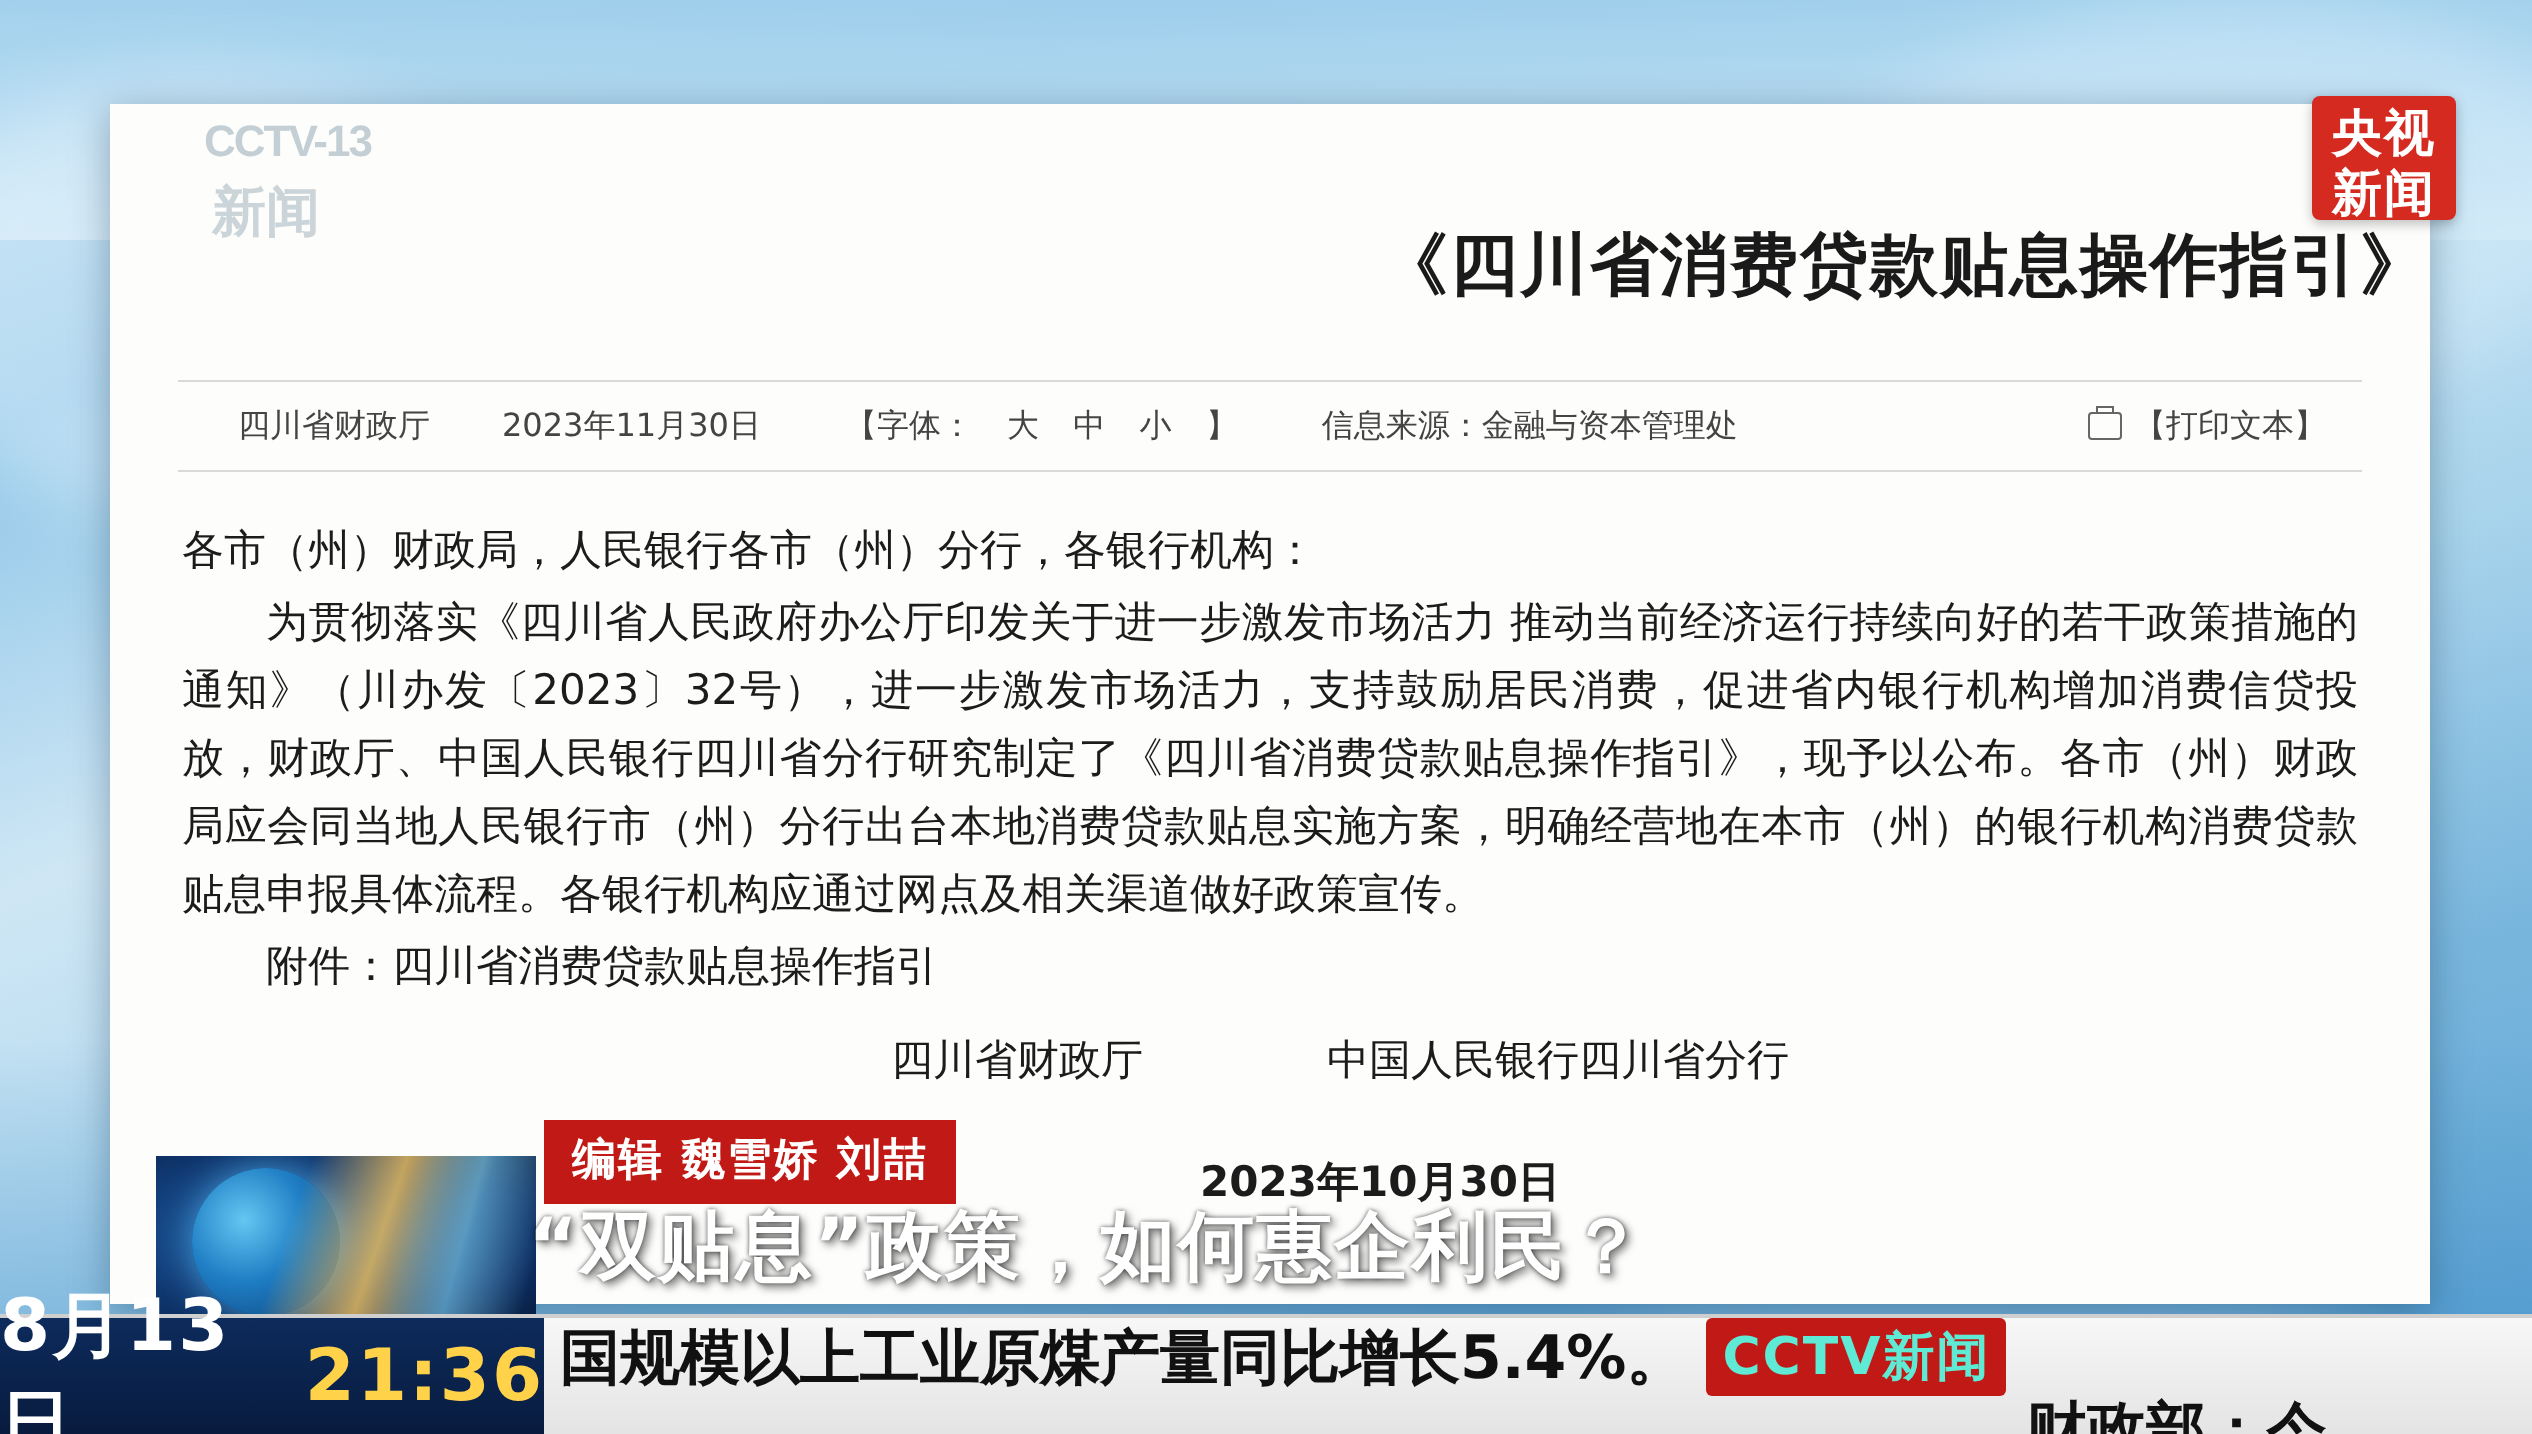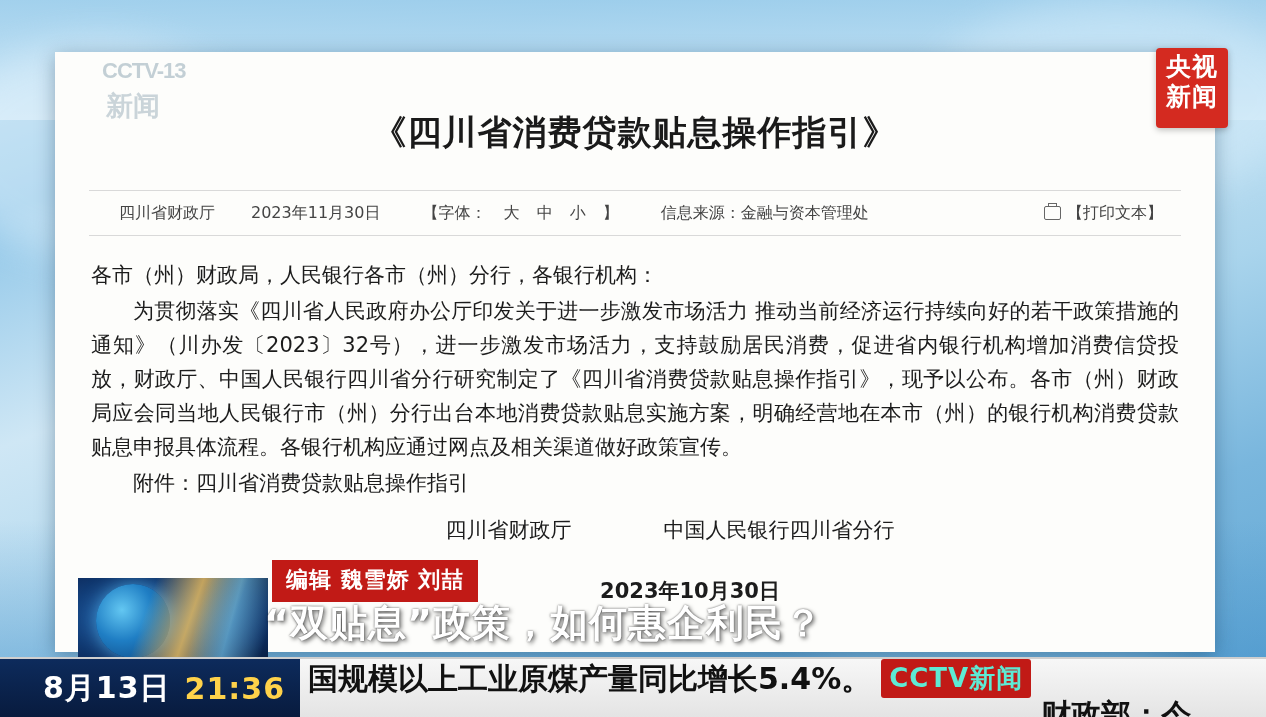--- a/index.html
+++ b/index.html
@@ -45,21 +45,21 @@
   .doc {
     position: absolute;
     left: 55px;
     top: 52px;
     width: 1160px;
     height: 600px;
     background: #fdfdfb;
     box-shadow: 0 4px 18px rgba(10, 40, 70, .35);
   }
   .doc-title {
-    text-align: center;
+    text-align: right;
     font-family: "DejaVu Sans", "Liberation Sans", sans-serif;
     font-size: 34px;
     font-weight: bold;
     color: #1a1a1a;
     letter-spacing: 1px;
     padding-top: 58px;
   }
   .doc-meta {
     margin: 34px 34px 0 34px;
     border-top: 1px solid #d9d9d9;
@@ -143,21 +143,21 @@
     opacity: .85;
     font-family: "DejaVu Sans", "Liberation Sans", sans-serif;
   }
 
   
   .bug {
     position: absolute;
     right: 38px;
     top: 48px;
     width: 72px;
-    height: 80px;
+    height: 62px;
     background: #d42a20;
     border-radius: 4px;
     box-shadow: 0 2px 6px rgba(0,0,0,.25);
     color: #fff;
     text-align: center;
     font-family: "DejaVu Sans", "Liberation Sans", sans-serif;
     font-weight: bold;
   }
   .bug .l1 { font-size: 25px; line-height: 31px; padding-top: 3px; letter-spacing: 1px; }
   .bug .l2 { font-size: 25px; line-height: 30px; letter-spacing: 1px; }
@@ -234,23 +234,22 @@
   .ticker .clock {
     width: 272px;
     background: linear-gradient(180deg, #0d2b5c 0%, #081b3e 100%);
     color: #fff;
     display: flex;
     align-items: center;
     justify-content: center;
     gap: 14px;
     font-family: "DejaVu Sans", "Liberation Sans", sans-serif;
     font-weight: bold;
-    font-size: 30px;
-    letter-spacing: 1px;
-    padding-left: 28px;
+    font-size: 36px;
+    letter-spacing: 1px;
   }
   .ticker .clock .time { color: #ffd24a; }
   .ticker .scroll {
     flex: 1 1 auto;
     display: flex;
     align-items: flex-start;
     overflow: hidden;
     padding-left: 8px;
     font-family: "DejaVu Sans", "Liberation Sans", sans-serif;
     font-weight: bold;

